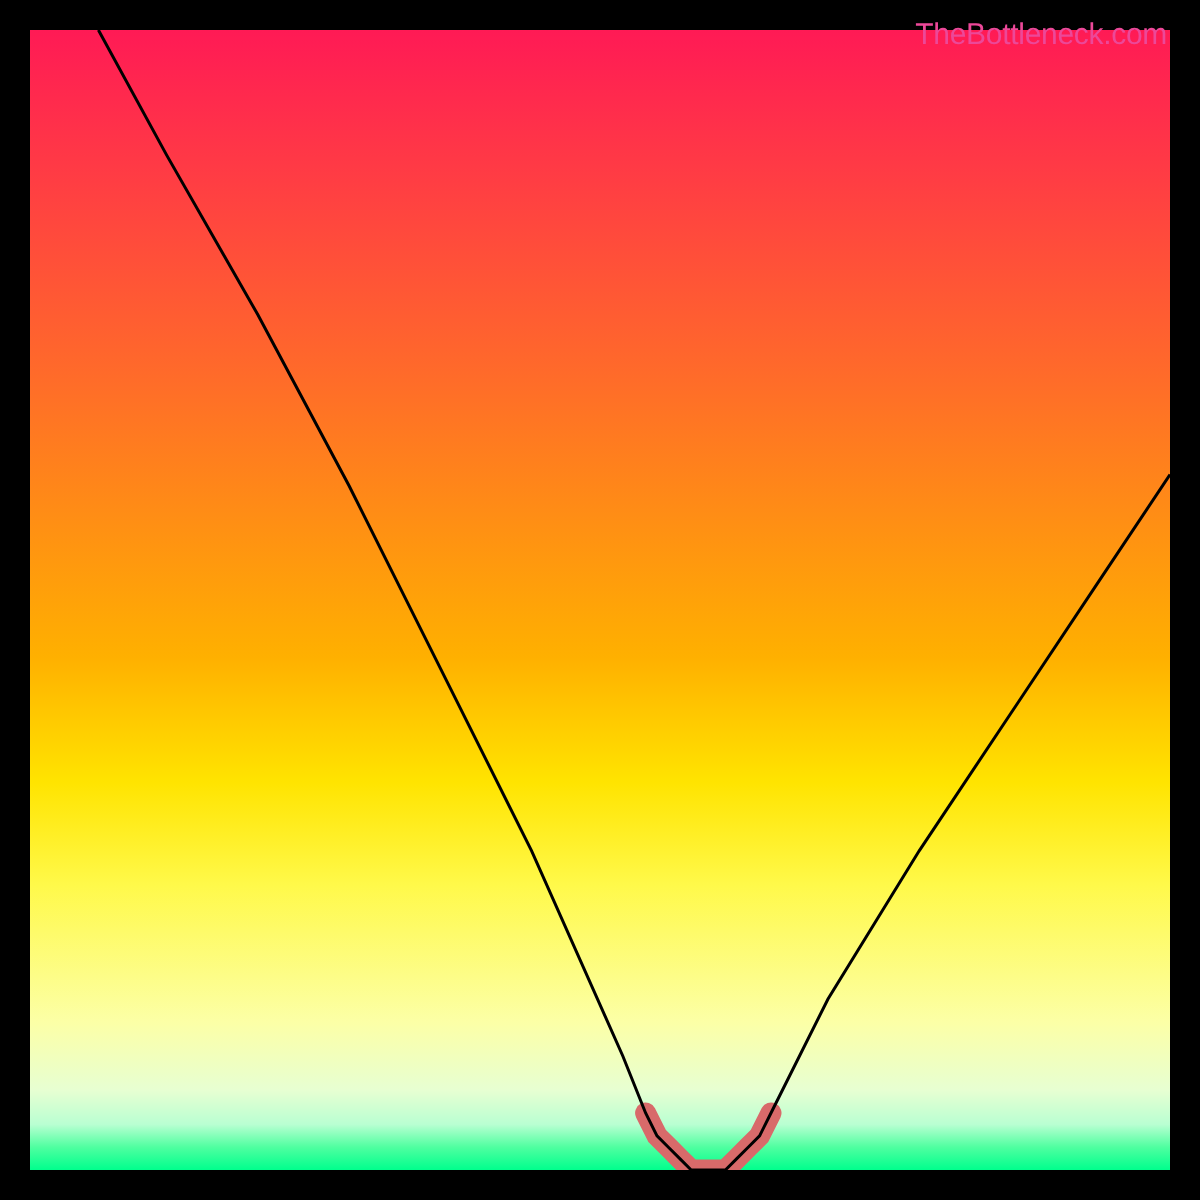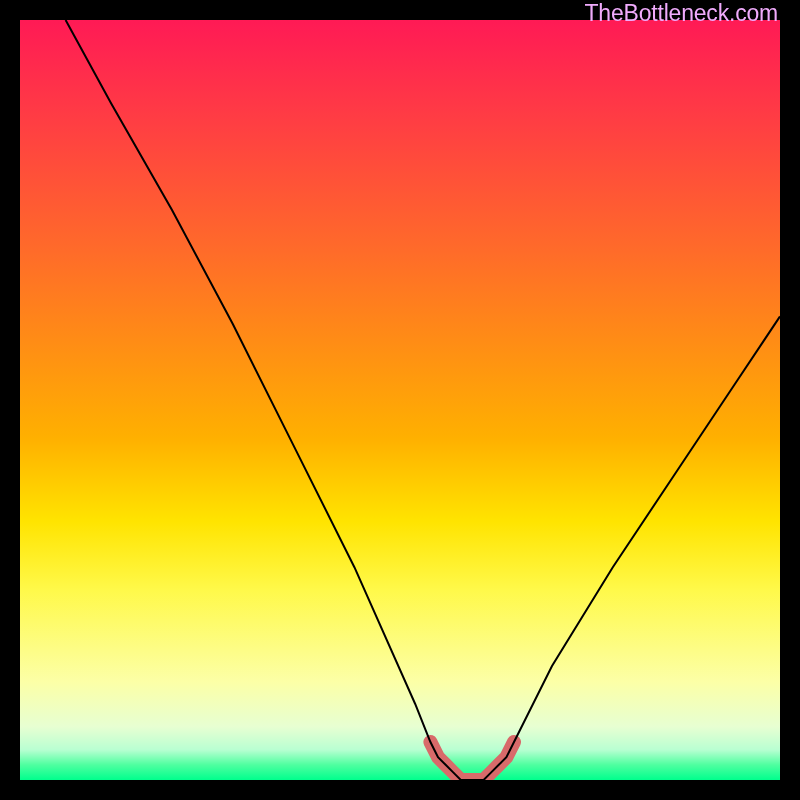--- a/index.html
+++ b/index.html
@@ -39,24 +39,24 @@
       #fff94a 75%,
       #fcffa6 87%,
       #e7ffd2 93%,
       #b9ffd2 96%,
       #4fffa0 98%,
       #00ff8d 100%
     );
   }
   .watermark {
     position: absolute;
-    top: 0;
+    top: 12px;
     right: 22px;
-    color: #f0abfc;
-    font-size: 23px;
+    color: #ec4899;
+    font-size: 20px;
     letter-spacing: -0.2px;
     font-weight: 500;
     user-select: none;
   }
   svg.curve {
     position: absolute;
     inset: 0;
   }
 </style>
 </head>

